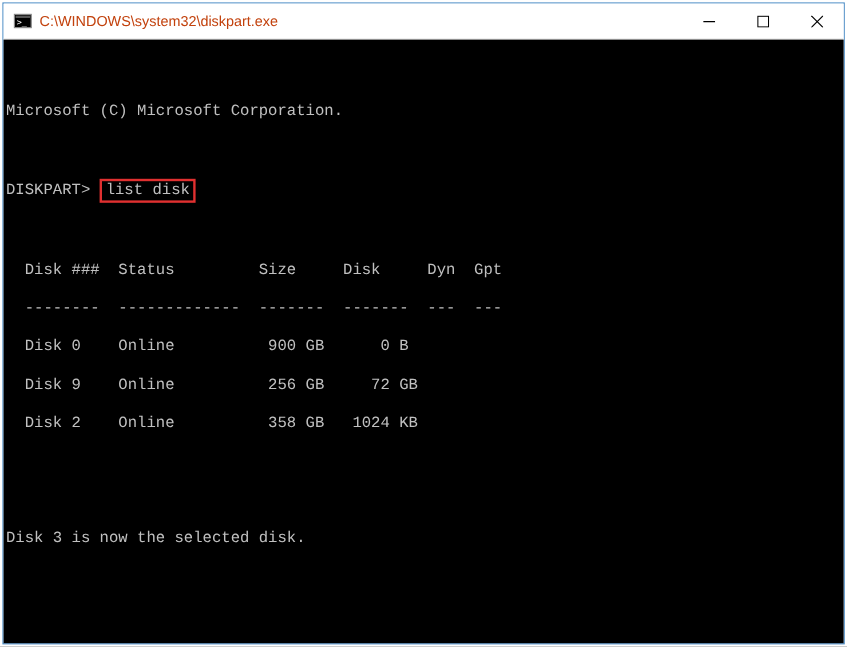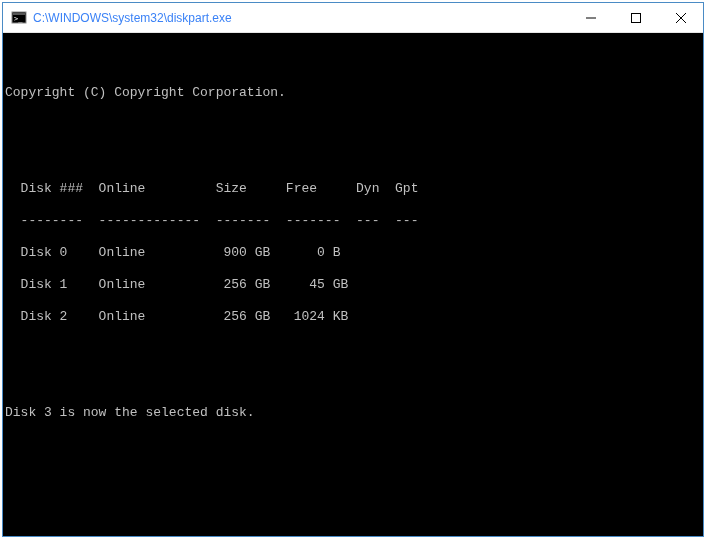--- a/index.html
+++ b/index.html
@@ -27,21 +27,21 @@
   .title-icon {
     width: 16px;
     height: 16px;
     margin-right: 6px;
     display: flex;
     align-items: center;
     justify-content: center;
   }
   .title-text {
     font-size: 12px;
-    color: #3b82f6;
+    color: #c2410c;
     flex: 1;
   }
   .win-btns {
     display: flex;
     height: 100%;
   }
   .win-btn {
     width: 45px;
     height: 29px;
     display: flex;
@@ -98,28 +98,29 @@
         <svg viewBox="0 0 10 10">
             <line x1="0" y1="0" x2="10" y2="10" stroke="#000" stroke-width="1"></line>
             <line x1="10" y1="0" x2="0" y2="10" stroke="#000" stroke-width="1"></line>
           </svg>
       </div>
     </div>
   </div>
 
   <div class="terminal">
 <div class="blank"></div>
-<div class="row">Copyright (C) Copyright Corporation.</div>
+<div class="row">Microsoft (C) Microsoft Corporation.</div>
 <div class="blank"></div>
+<div class="row"><span>DISKPART&gt;</span> <span class="hl">list disk</span></div>
 <div class="blank"></div>
-<div class="row">  Disk ###  Online         Size     Free     Dyn  Gpt</div>
+<div class="row">  Disk ###  Status         Size     Disk     Dyn  Gpt</div>
 <div class="row">  --------  -------------  -------  -------  ---  ---</div>
 <div class="row">  Disk 0    Online          900 GB      0 B</div>
-<div class="row">  Disk 1    Online          256 GB     45 GB</div>
-<div class="row">  Disk 2    Online          256 GB   1024 KB</div>
+<div class="row">  Disk 9    Online          256 GB     72 GB</div>
+<div class="row">  Disk 2    Online          358 GB   1024 KB</div>
 <div class="blank"></div>
 <div class="blank"></div>
 <div class="row">Disk 3 is now the selected disk.</div>
 
 
 
 
 
 
 

